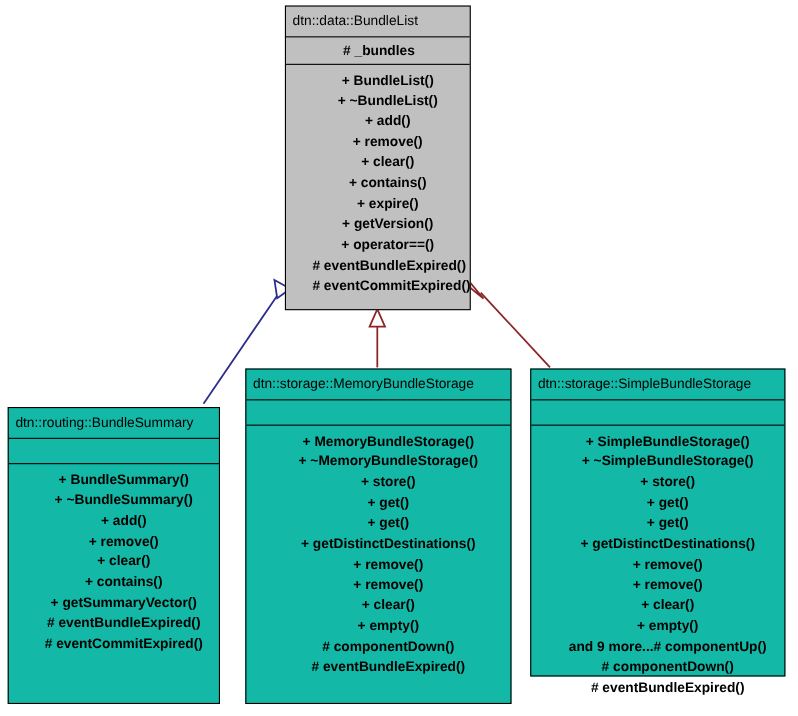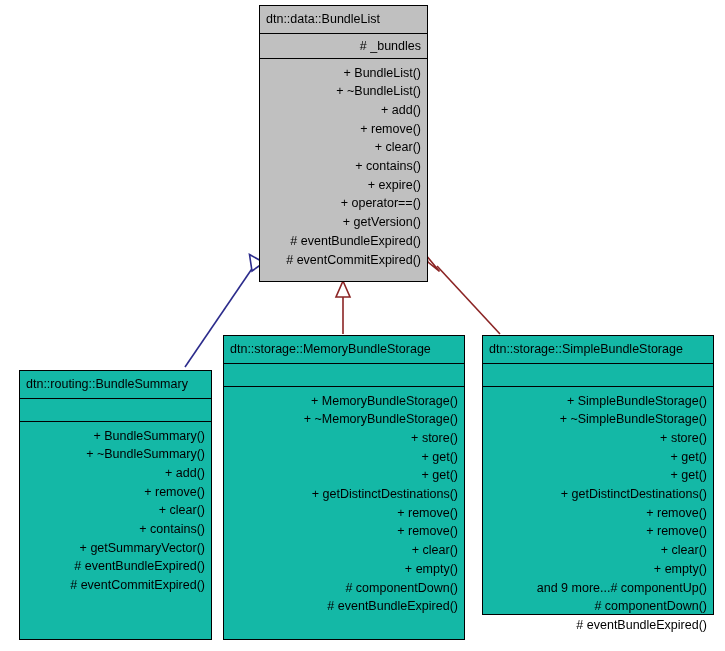--- a/index.html
+++ b/index.html
@@ -57,21 +57,22 @@
   }
   .ops {
     padding: 5px 6px 6px 24px;
     box-sizing: border-box;
   }
   .member {
     font-size: 12.5px;
     color: #000000;
     line-height: 18.7px;
     white-space: nowrap;
-    text-align: right;
+    text-align: center;
+    font-weight: bold;
   }
   .attrs .member {
     line-height: 16px;
   }
   svg.arrows {
     position: absolute;
     left: 0; top: 0;
     width: 725px;
     height: 651px;
     z-index: 1;
@@ -109,28 +110,28 @@
     </div>
     <div class="sep"></div>
     <div class="ops">
       <div class="member">+ BundleList()</div>
       <div class="member">+ ~BundleList()</div>
       <div class="member">+ add()</div>
       <div class="member">+ remove()</div>
       <div class="member">+ clear()</div>
       <div class="member">+ contains()</div>
       <div class="member">+ expire()</div>
+      <div class="member">+ getVersion()</div>
       <div class="member">+ operator==()</div>
-      <div class="member">+ getVersion()</div>
       <div class="member"># eventBundleExpired()</div>
       <div class="member"># eventCommitExpired()</div>
     </div>
   </div>
 
-  <div class="uml-class" style="left:7px; top:370px; width:193px; height:270px;margin-left:12px;">
+  <div class="uml-class" style="left:7px; top:370px; width:193px; height:270px;">
     <div class="cls-name">dtn::routing::BundleSummary</div>
     <div class="sep"></div>
     <div class="attrs empty"></div>
     <div class="sep"></div>
     <div class="ops">
       <div class="member">+ BundleSummary()</div>
       <div class="member">+ ~BundleSummary()</div>
       <div class="member">+ add()</div>
       <div class="member">+ remove()</div>
       <div class="member">+ clear()</div>

